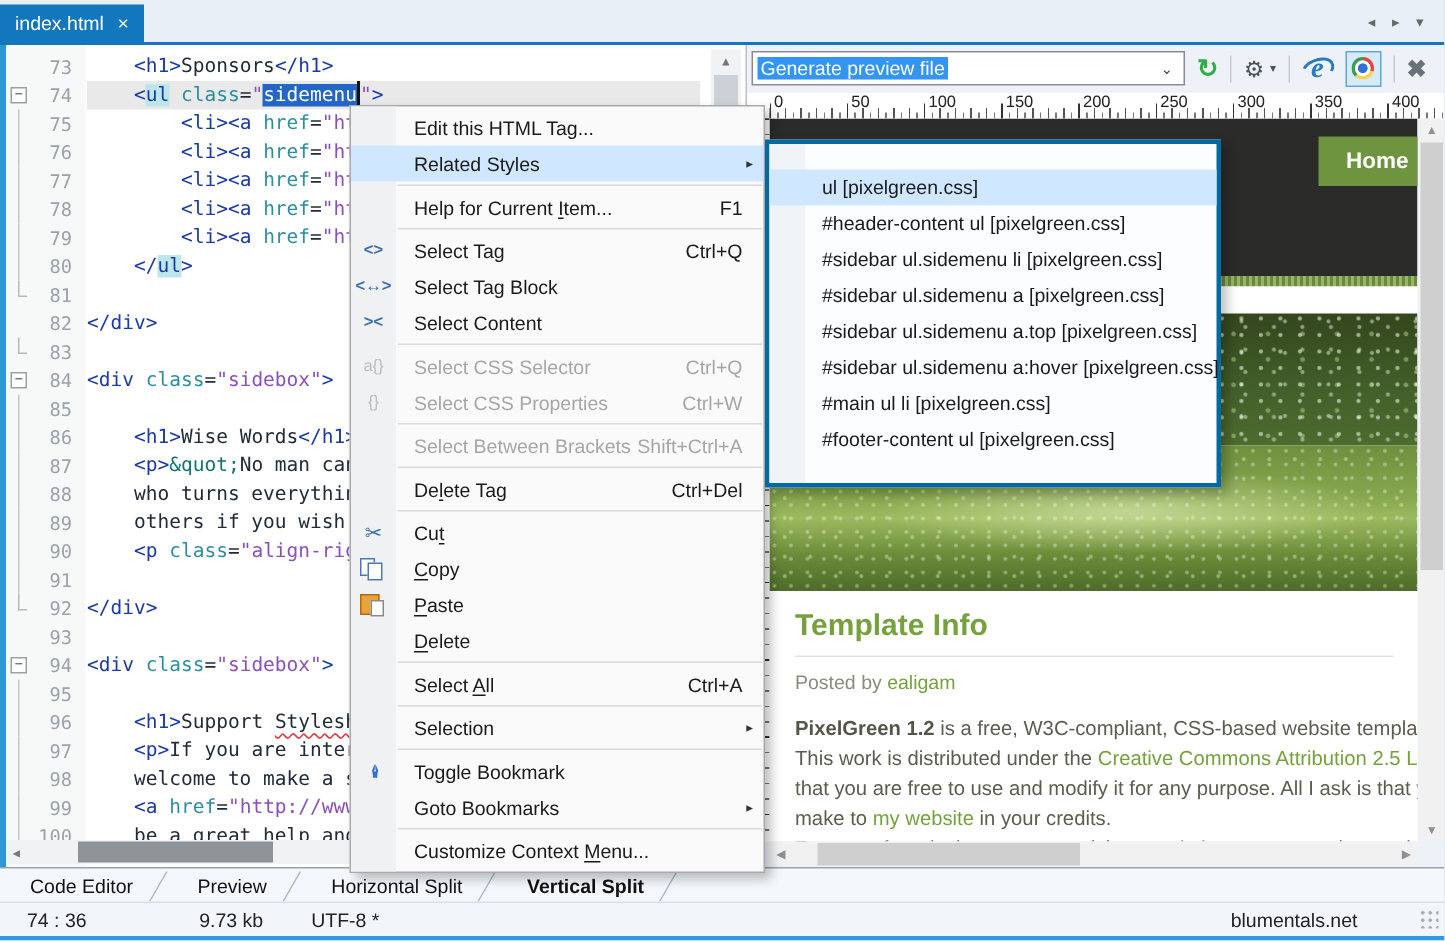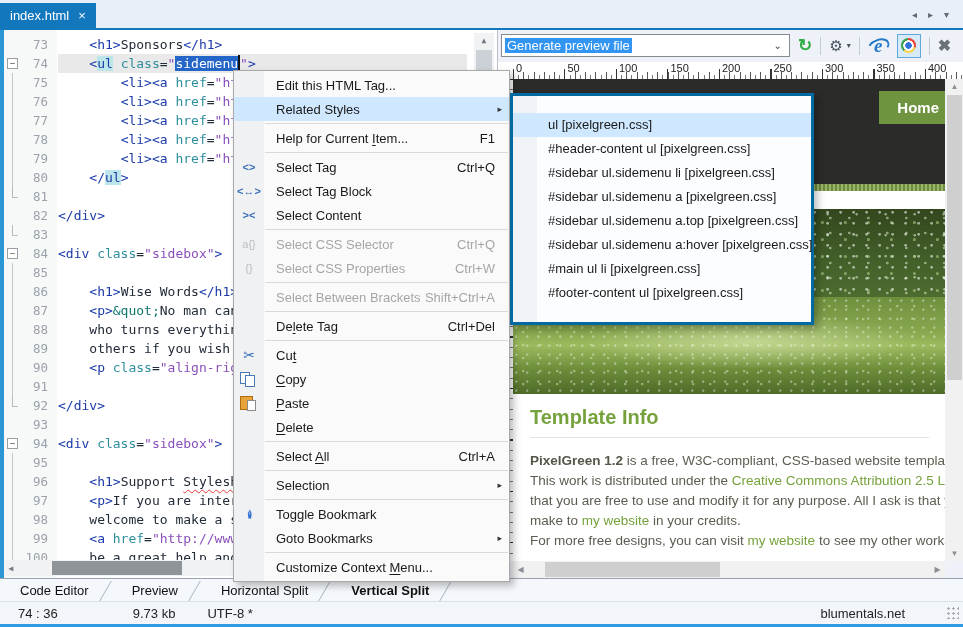--- a/index.html
+++ b/index.html
@@ -368,20 +368,21 @@
         <div class="site-header">
           <div class="home-btn">Home</div>
         </div>
         <div class="site-divider"></div>
         <div class="site-gap"></div>
         <div class="grass-top"></div>
         <div class="grass-bottom"></div>
         <div class="tinfo">
           <div class="tinfo-title">Template Info</div>
           <div class="tinfo-rule"></div>
+          <div class="posted"><span>Posted by </span><span class="seg-link ">ealigam</span></div>
           <div class="plines">
               <div class="pline"><span class="seg-b">PixelGreen 1.2</span><span> is a free, W3C-compliant, CSS-based website template by </span></div>
               <div class="pline"><span>This work is distributed under the </span><span class="seg-link ">Creative Commons Attribution 2.5 License,</span></div>
               <div class="pline"><span>that you are free to use and modify it for any purpose. All I ask is that you inc</span></div>
               <div class="pline"><span>make to </span><span class="seg-link ">my website</span><span> in your credits.</span></div>
               <div class="pline"><span>For more free designs, you can visit </span><span class="seg-link ">my website</span><span> to see my other works</span></div>
             </div>
         </div>
       </div>
 

